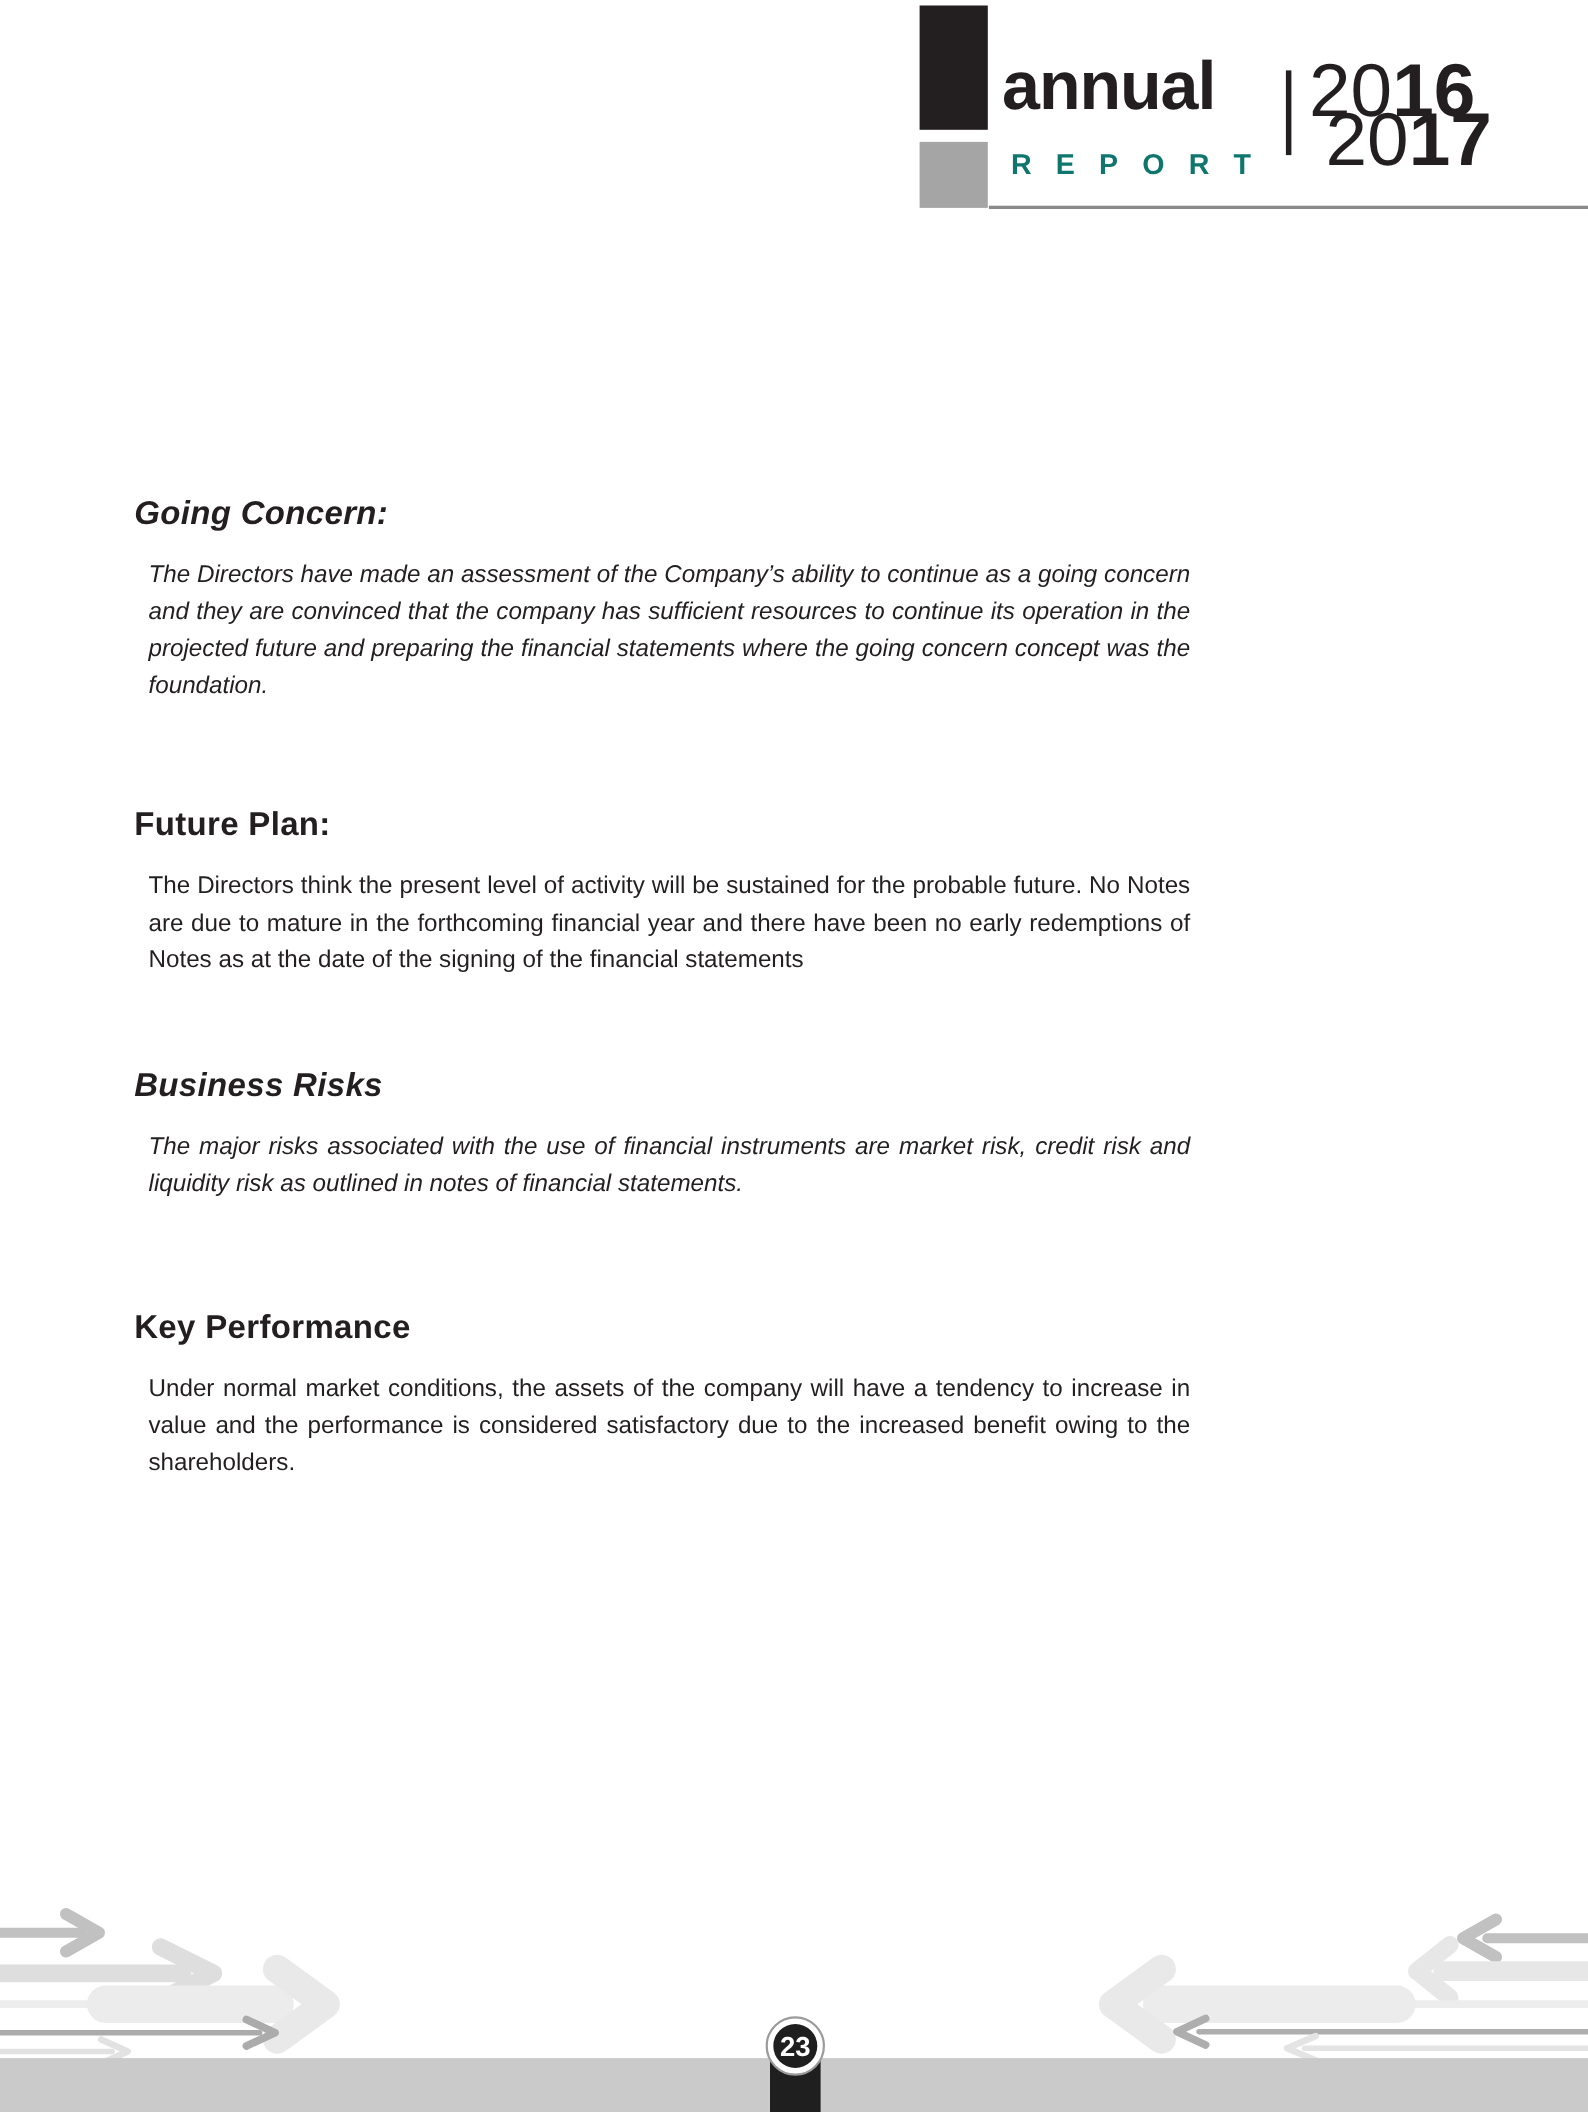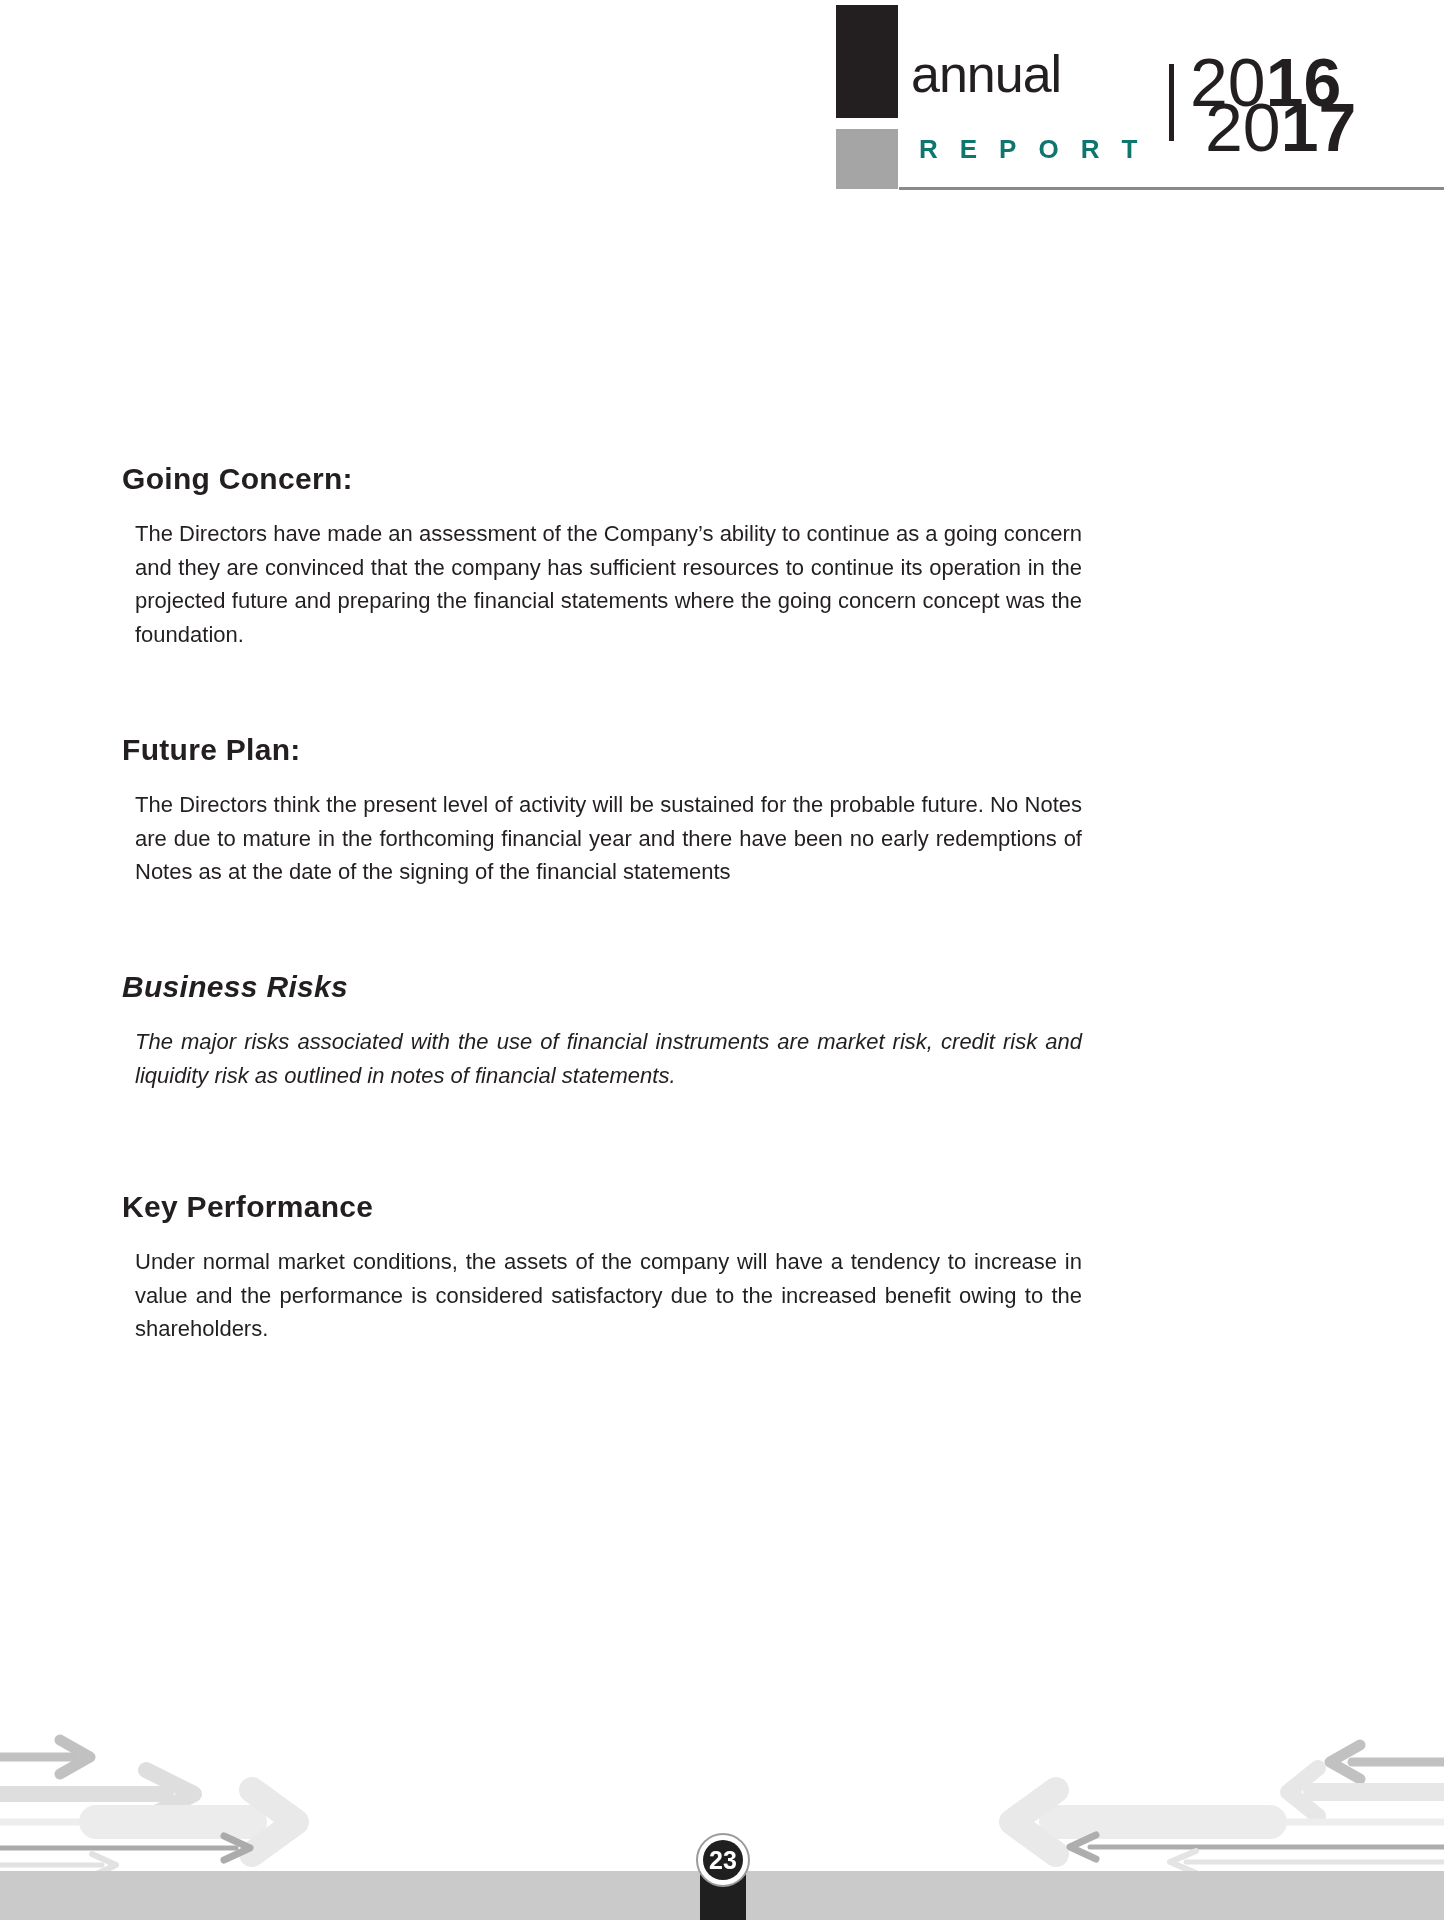--- a/index.html
+++ b/index.html
@@ -7,40 +7,40 @@
     position:relative; width:1444px; height:1920px; margin:0 auto;
     background:#ffffff; overflow:hidden;
     font-family:"Liberation Sans", sans-serif; color:#231f20;
   }
 
   
   .logo-black { position:absolute; left:836px; top:5px;  width:62px; height:113px; background:#231f20; }
   .logo-gray  { position:absolute; left:836px; top:129px; width:62px; height:60px;  background:#a5a5a5; }
   .logo-annual {
     position:absolute; left:911px; top:48px;
-    font-size:52px; line-height:1; letter-spacing:-1px; font-weight:400; color:#231f20;
+    font-size:62px; line-height:1; letter-spacing:-1px; font-weight:700; color:#231f20;
   }
   .logo-report {
     position:absolute; left:919px; top:134px;
     font-size:26px; font-weight:700; letter-spacing:22px; color:#0f766e; white-space:nowrap;
   }
   .logo-divider { position:absolute; left:1169px; top:64px; width:5px; height:77px; background:#231f20; }
   .logo-years {
     position:absolute; left:1190px; top:60px;
     font-size:68px; line-height:45px; font-weight:400; color:#231f20; white-space:nowrap;
   }
   .logo-years b { font-weight:700; }
   .logo-years .year2 { padding-left:15px; }
   .header-rule { position:absolute; left:899px; top:187px; width:545px; height:3px; background:#8a8a8a; }
 
   
   .sec { position:absolute; left:122px; width:973px; }
   .sec h2 { margin:0 0 21px 0; font-size:30px; font-weight:700; letter-spacing:0.3px; color:#231f20; }
   .sec p  { margin:13px; font-size:22px; line-height:33.5px; text-align:justify; color:#231f20; }
-  .sec-1 { top:462px; }
+  .sec-1 { top:450px;font-style:italic; }
   .sec-2 { top:733px; }
   .sec-3 { top:970px;font-style:italic; }
   .sec-4 { top:1190px; }
 
   
   .footer-art { position:absolute; left:0; bottom:0; width:1444px; height:250px; display:block; }
   .badge-num { font-family:"Liberation Sans", sans-serif; font-size:25px; font-weight:700; }
 </style>
 </head>
 <body>

